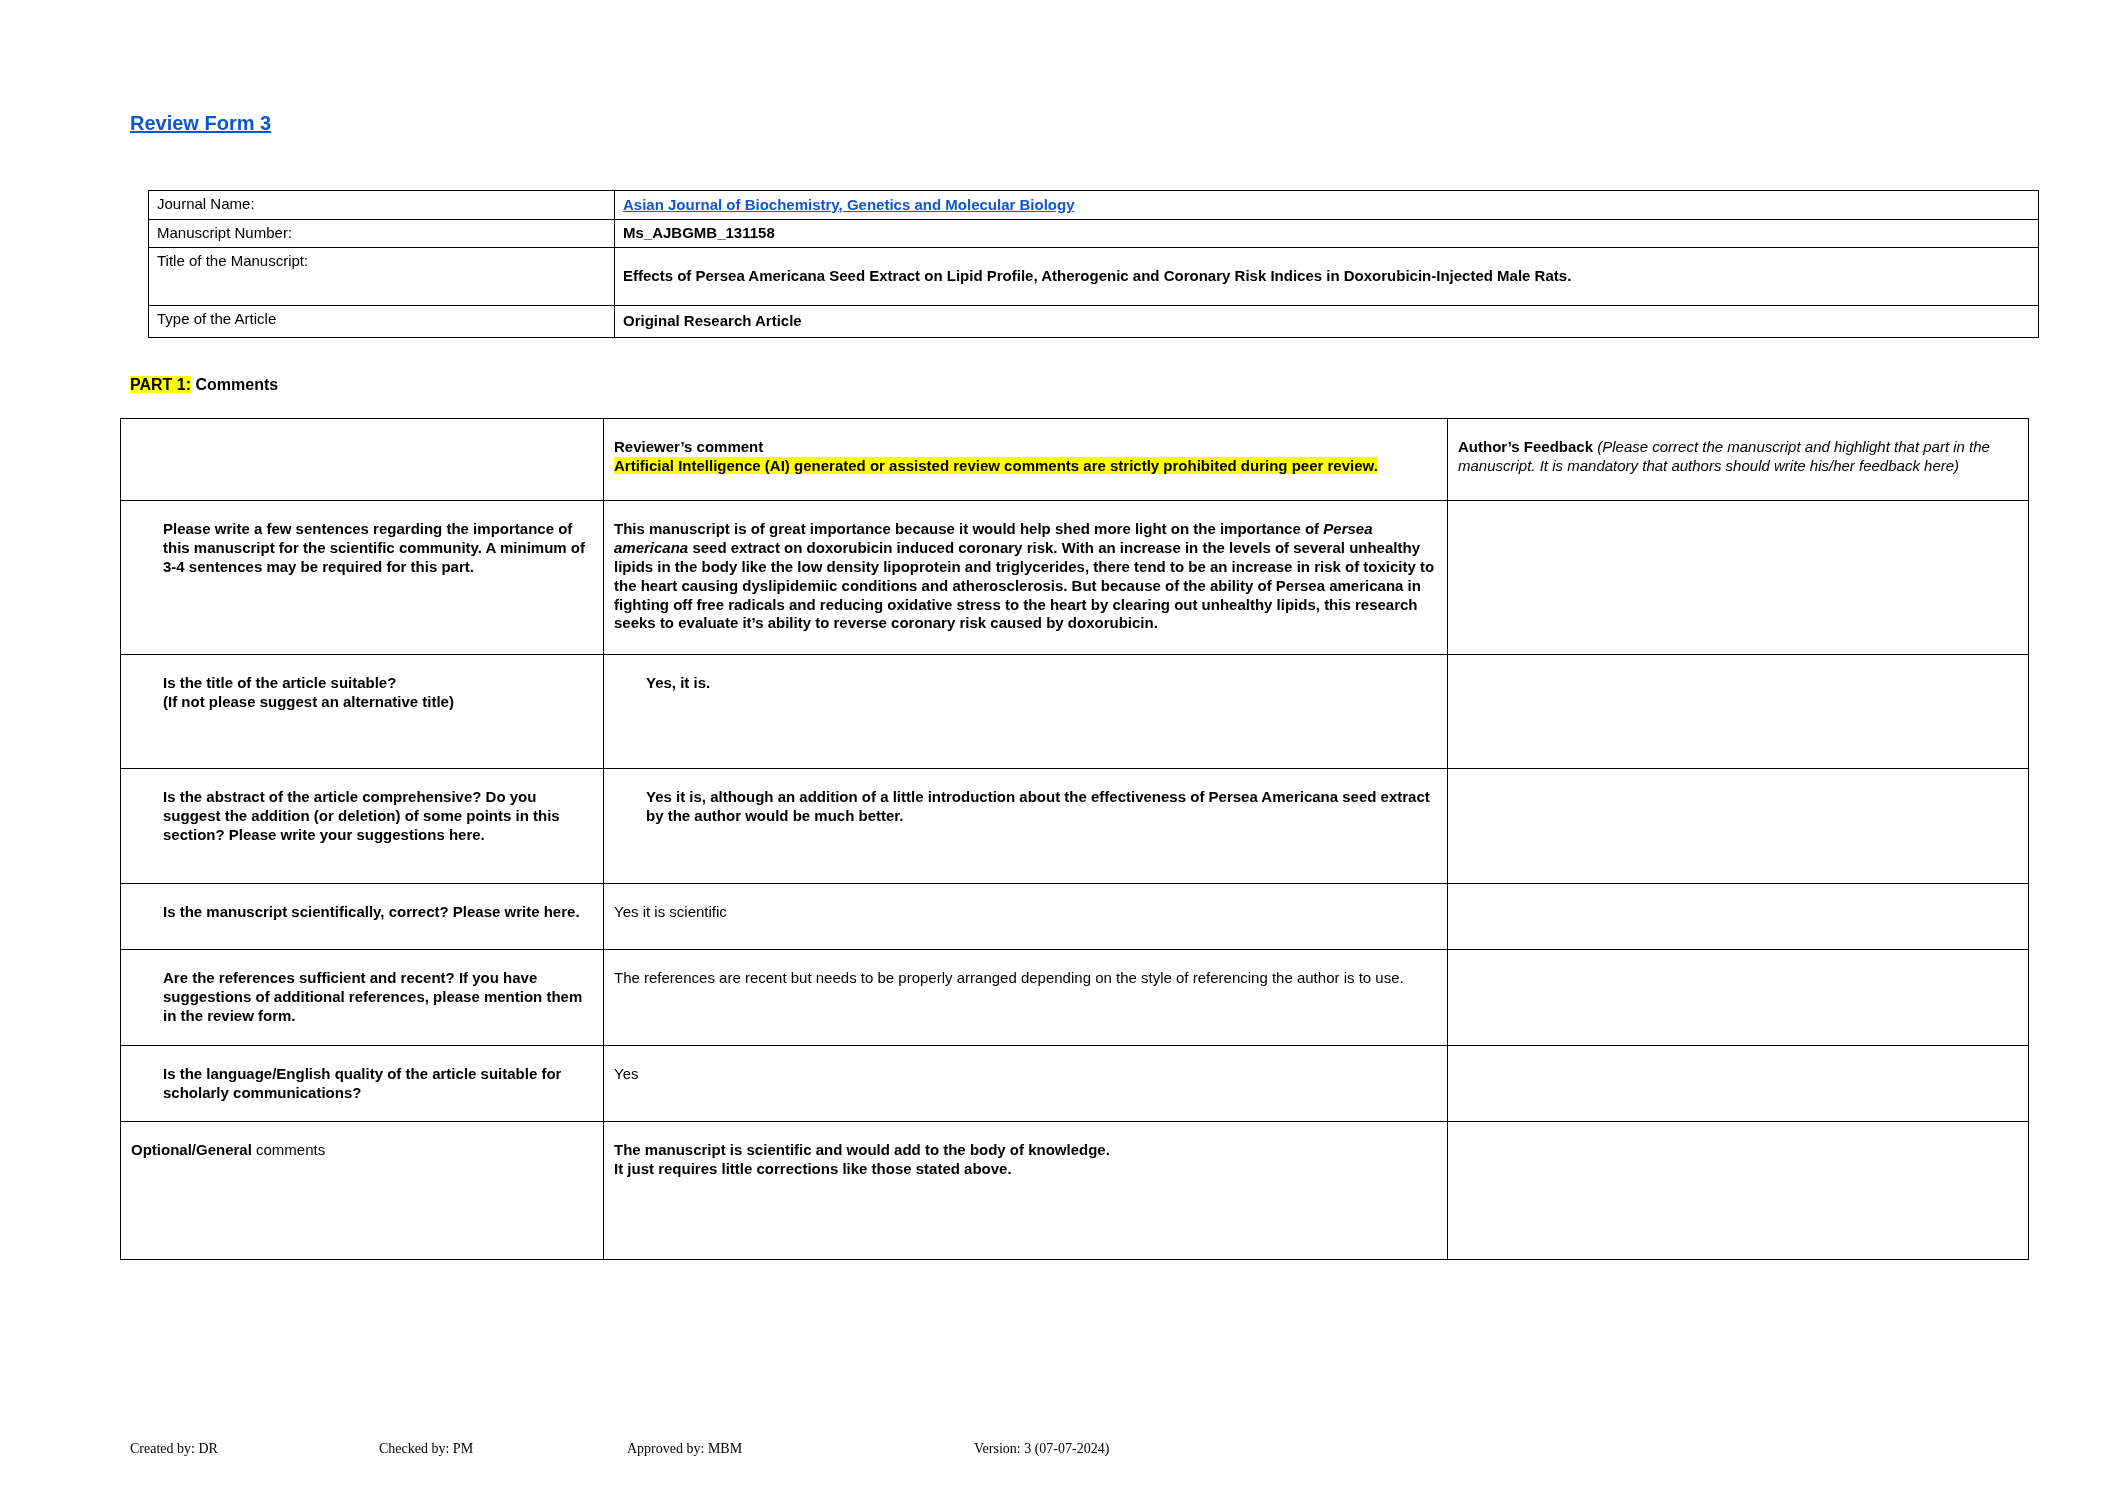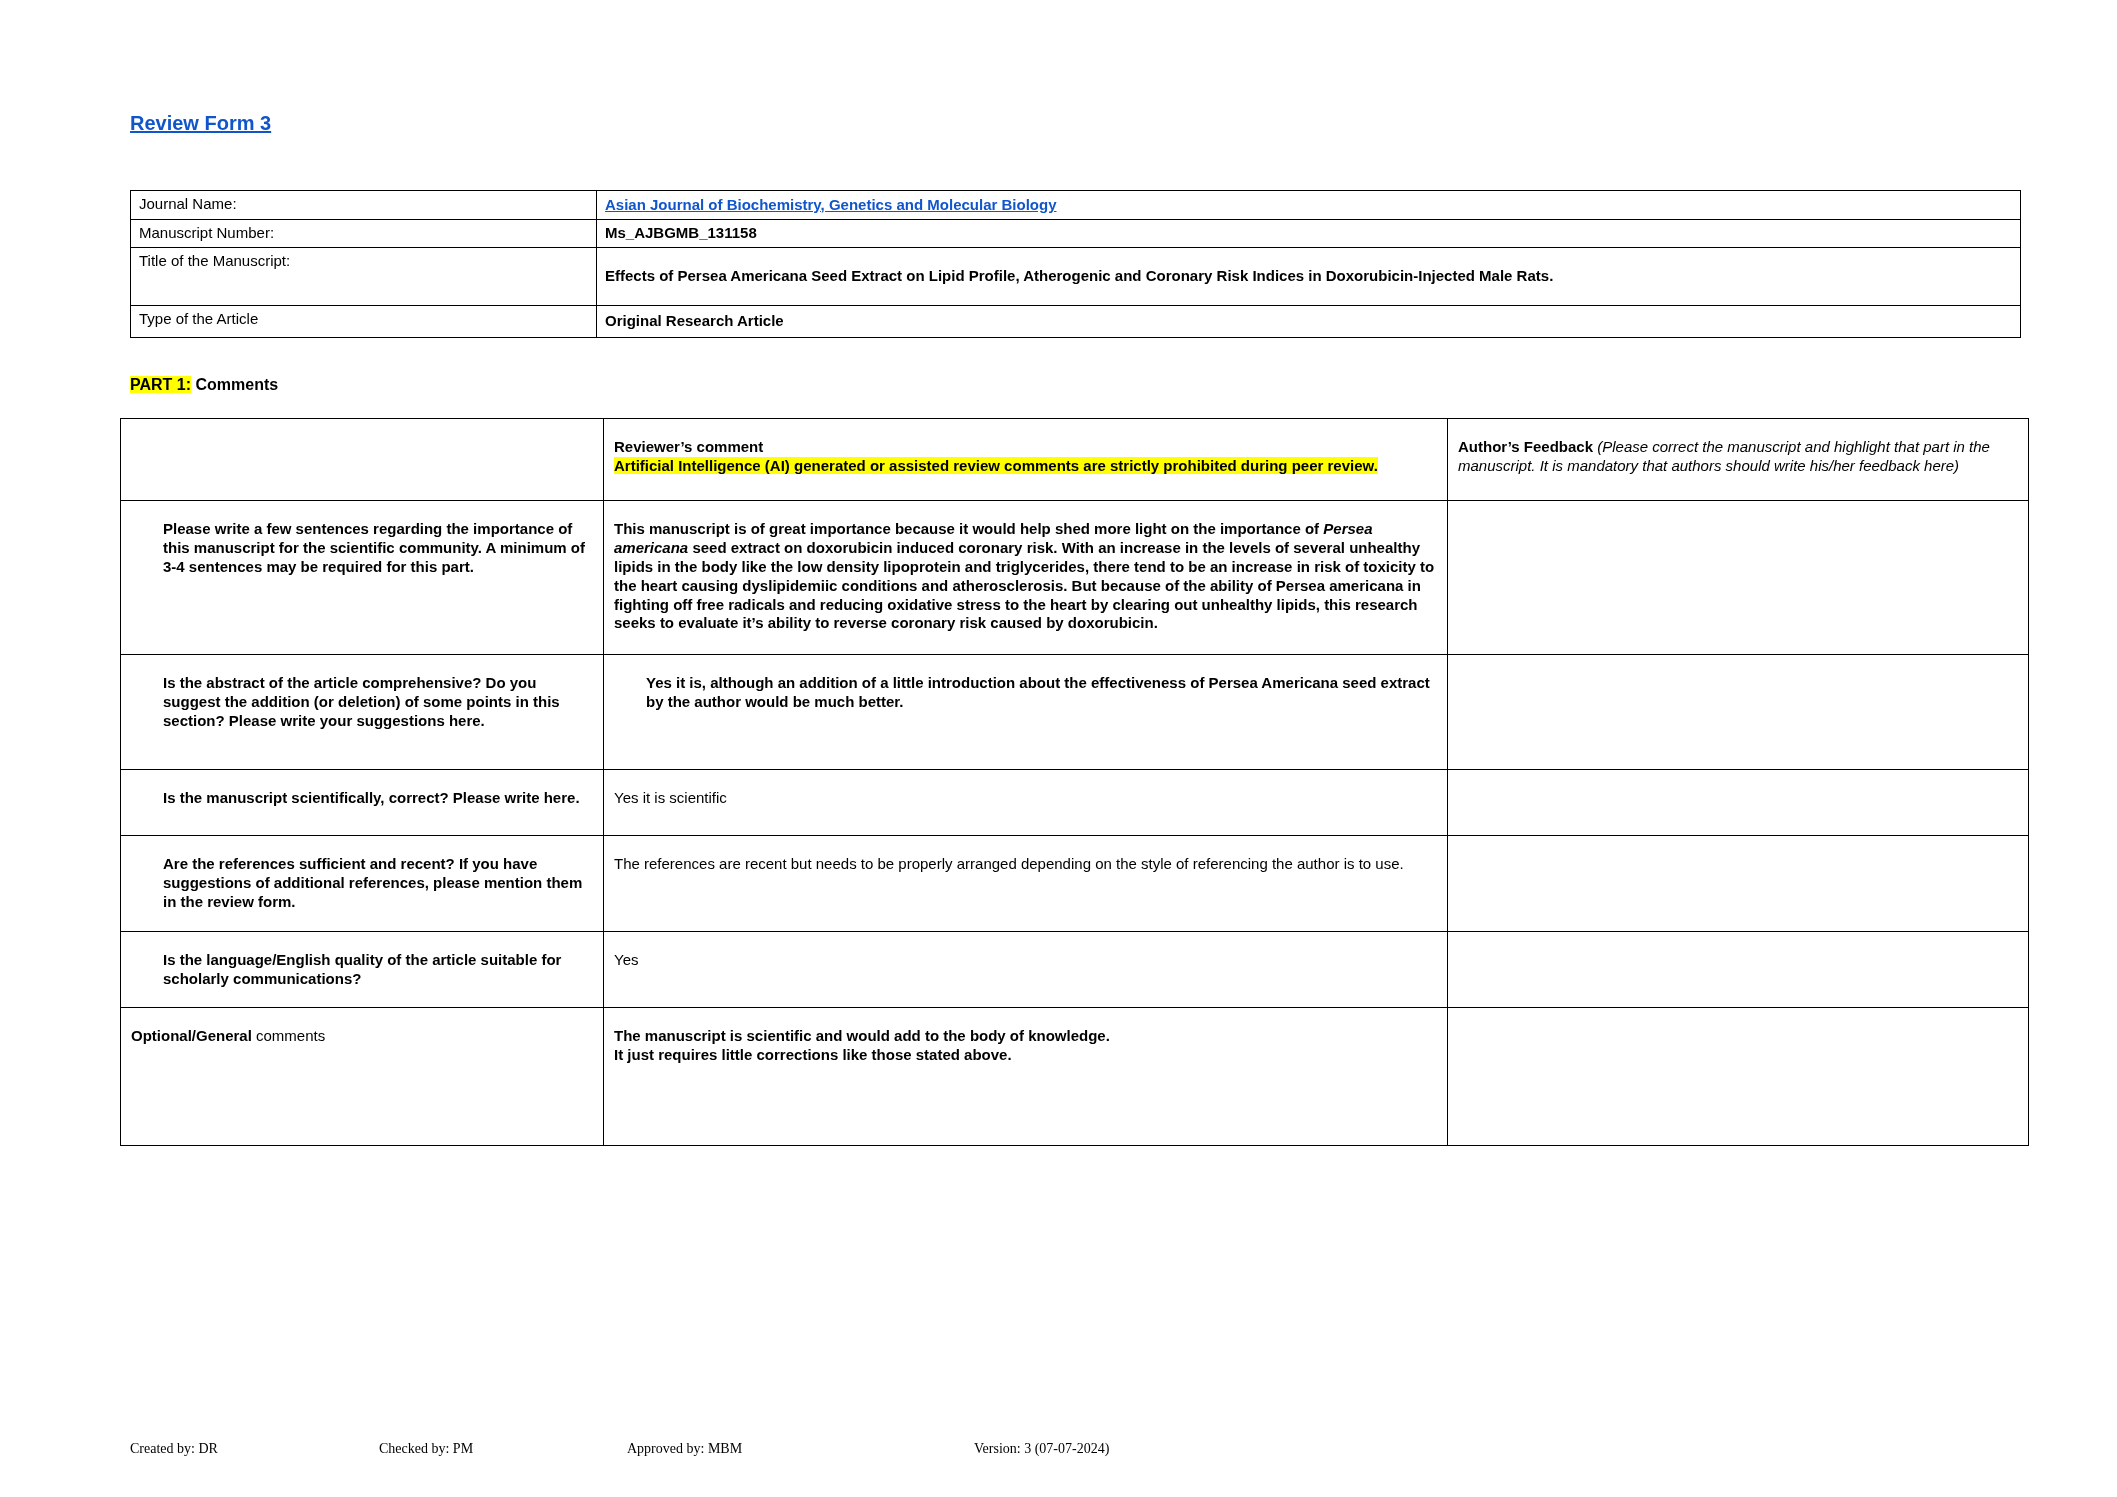--- a/index.html
+++ b/index.html
@@ -21,21 +21,21 @@
     position: absolute; left: 130px; top: 112px;
     font-size: 20px; font-weight: bold;
     color: var(--title-blue, #1155CC);
     text-decoration: underline;
   }
 
   table { border-collapse: collapse; table-layout: fixed; }
   td { border: 1.5px solid #000; vertical-align: top; }
 
   
-  .meta-table { position: absolute; left: 130px; top: 190px; width: 1891px; font-size: 15px; }
+  .meta-table { position: absolute; left: 148px; top: 190px; width: 1891px; font-size: 15px; }
   .meta-table td { padding: 4px 8px; line-height: 1.25; }
   .mt-r1 { height: 29px; }
   .mt-r2 { height: 27px; }
   .mt-r3 { height: 58px; }
   .mt-r4 { height: 32px; }
   .mlabel { vertical-align: top; }
   .mvalue { vertical-align: middle; }
   .journal-link {
     font-weight: bold; text-decoration: underline;
     color: var(--link-blue, #1155CC); cursor: pointer;
@@ -119,20 +119,26 @@
         </td>
         <td><span class="b">Author’s Feedback </span><span class="i">(Please correct the manuscript and highlight that part in the manuscript. It is mandatory that authors should write his/her feedback here)</span></td>
       </tr>
 
       <tr class="ct-r0">
         <td class="b qindent">Please write a few sentences regarding the importance of this manuscript for the scientific community. A minimum of 3-4 sentences may be required for this part.</td>
         <td class="b"><span>This manuscript is of great importance because it would help shed more light on the importance of </span><span class="i">Persea americana</span><span>  seed extract  on  doxorubicin induced coronary risk. With an increase in the levels of several unhealthy lipids in the body like the low density lipoprotein and triglycerides, there tend to be an increase in risk of toxicity to the heart causing dyslipidemiic conditions and atherosclerosis. But because of the ability of Persea americana in fighting off free radicals and reducing oxidative stress to the heart by clearing out unhealthy lipids, this research seeks to evaluate it’s ability to reverse coronary risk caused by doxorubicin.</span></td>
         <td></td>
       </tr>
 
+      <tr class="ct-r1">
+        <td class="b qindent pre">Is the title of the article suitable?
+(If not please suggest an alternative title)</td>
+        <td class="b aindent">Yes, it is.</td>
+        <td></td>
+      </tr>
 
       <tr class="ct-r2">
         <td class="b qindent">Is the abstract of the article comprehensive? Do you suggest the addition (or deletion) of some points in this section? Please write your suggestions here.</td>
         <td class="b aindent">Yes it is, although an addition of a little introduction about the effectiveness of Persea Americana seed extract  by the author would be much better.</td>
         <td></td>
       </tr>
 
       <tr class="ct-r3">
         <td class="b qindent">Is the manuscript scientifically, correct? Please write here.</td>
         <td>Yes it is scientific</td>

